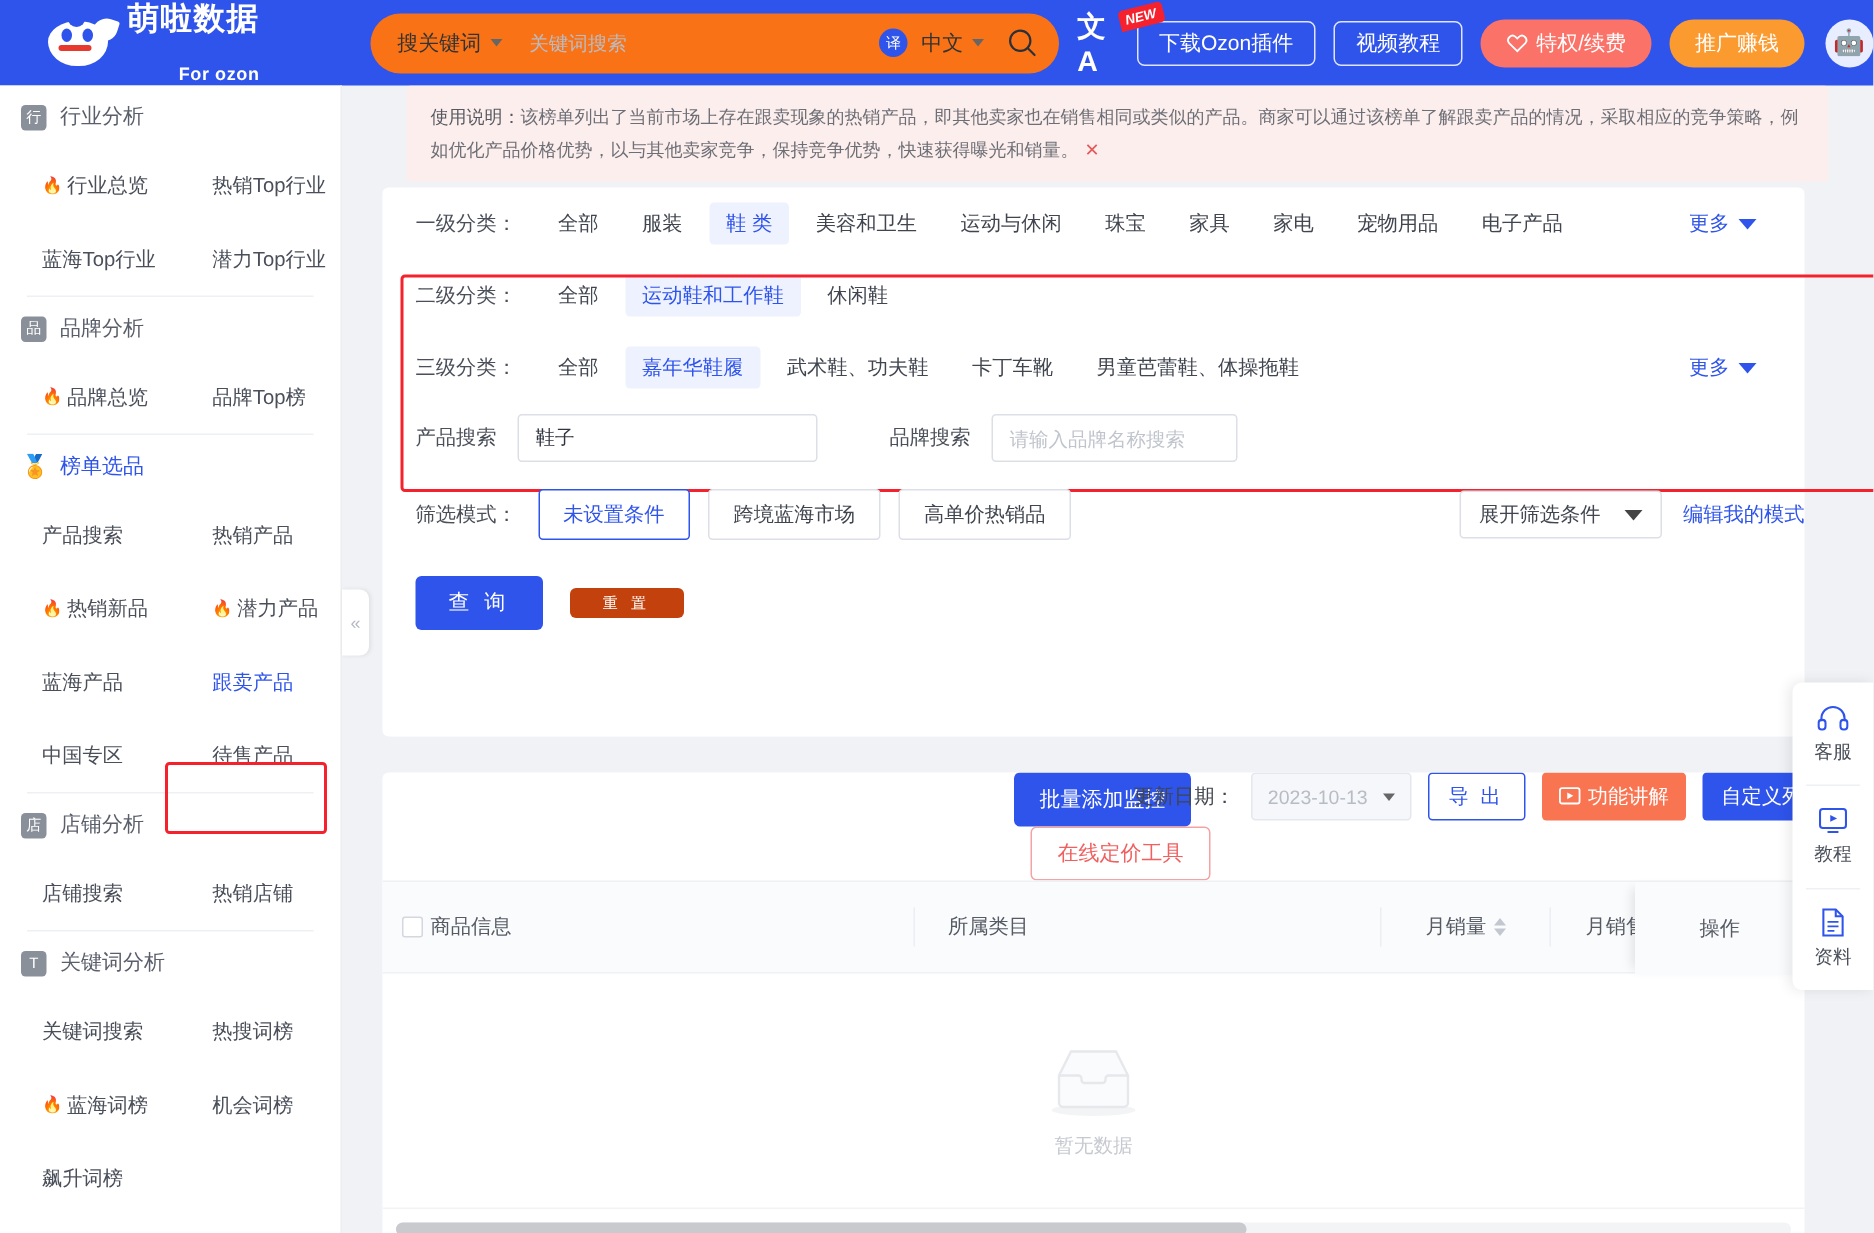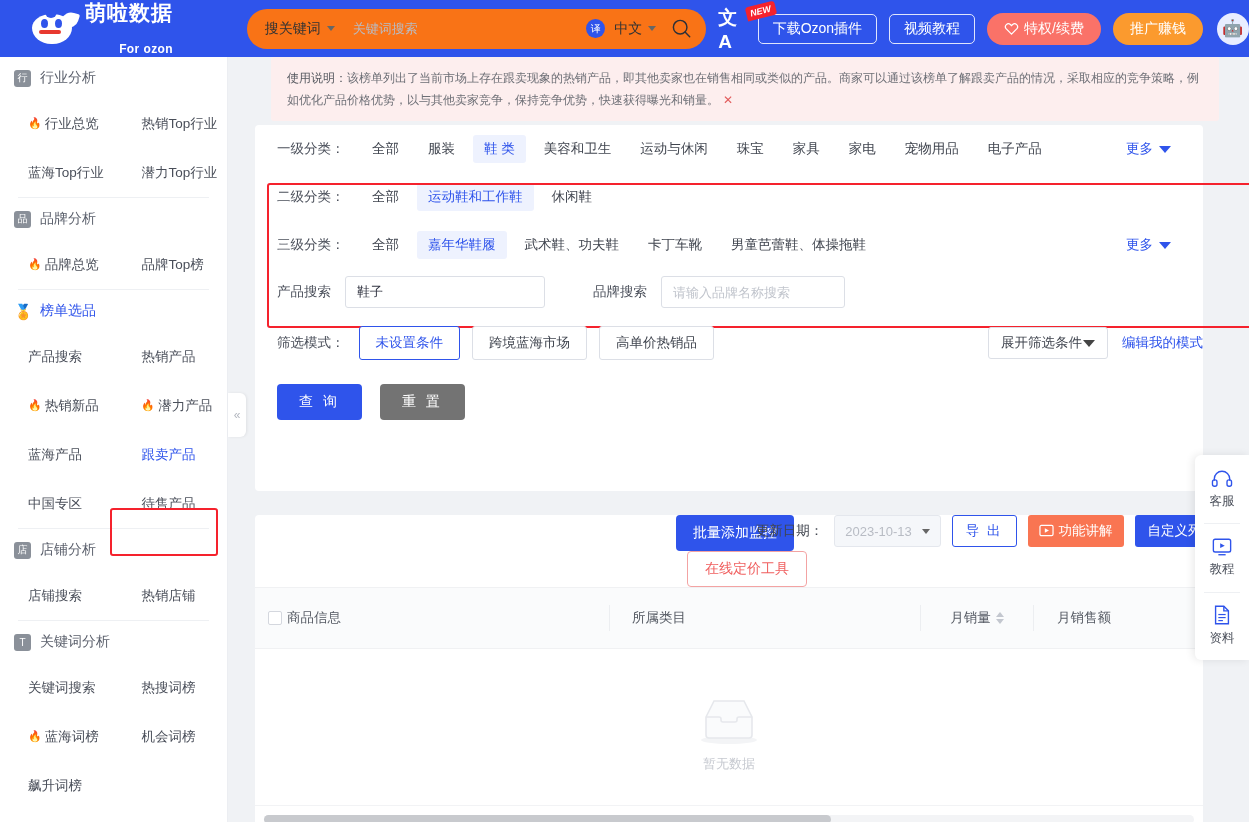--- a/index.html
+++ b/index.html
@@ -172,32 +172,32 @@
   .mode-btn {
     height: 34px; border: 1px solid #dcdfe6; border-radius: 3px; background: #fff;
     font-size: 13.5px; color: #40454f; padding: 0 16px; margin-right: 12px;
     cursor: pointer; font-family: inherit; display: flex; align-items: center;
   }
   .mode-btn.active { border-color: #2f54eb; color: #2f54eb; }
   .mode-right { position: absolute; right: 0px; display: flex; align-items: center; gap: 14px; }
   .expand-btn {
     height: 32px; border: 1px solid #dcdfe6; border-radius: 3px; background: #fff;
     font-size: 13.5px; color: #40454f; padding: 0 12px; display: flex; align-items: center;
-    gap: 1px; cursor: pointer; font-family: inherit;
+    gap: 16px; cursor: pointer; font-family: inherit;
   }
   .link-blue { font-size: 13.5px; color: #2f54eb; cursor: pointer; }
 
   .act-row { display: flex; align-items: center; padding-left: 22px; height: 62px; gap: 18px; }
   .btn-primary {
     height: 36px; background: #2f54eb; color: #fff; border: none; border-radius: 4px;
     font-size: 14px; padding: 0 22px; letter-spacing: 3px; cursor: pointer; font-family: inherit;
   }
   .btn-grey {
-    height: 36px; background: #737373; color: #fff; border: none; border-radius: 4px;
-    font-size: 14px; padding: 0 22px; letter-spacing: 3px; cursor: pointer; font-family: inherit;
+    height: 20px; background: #c2410c; color: #fff; border: none; border-radius: 4px;
+    font-size: 10px; padding: 0 22px; letter-spacing: 3px; cursor: pointer; font-family: inherit;
   }
 
   
   .table-card {
     position: absolute; left: 9px; top: 458px; width: 948px; height: 342px;
     background: #fff; border-radius: 4px; overflow: hidden;
   }
   .tbl-toolbar { display: flex; align-items: center; height: 72px; padding: 0 0 0 12px; position: relative; flex-direction: column; }
   .btn-blue-solid {
     height: 38px; background: #2f54eb; color: #fff; border: none; border-radius: 4px;
@@ -511,21 +511,21 @@
             <span class="chev lg blue"></span>
           </span>
         </div>
       </div>
     <div class="cat-box"></div>
 
     <div class="srch-row">
       <span class="f-label">产品搜索</span>
       <input class="f-input" style="width: 200px;" value="鞋子">
       <span class="f-label" style="margin-left:48px">品牌搜索</span>
-      <input class="f-input" style="width: 184px;" placeholder="请输入品牌名称搜索">
+      <input class="f-input" style="width: 164px;" placeholder="请输入品牌名称搜索">
     </div>
 
     <div class="mode-row">
       <span class="f-label">筛选模式：</span>
       <button class="mode-btn active">未设置条件</button>
       <button class="mode-btn">跨境蓝海市场</button>
       <button class="mode-btn">高单价热销品</button>
       <div class="mode-right">
         <div class="expand-btn">
           <span>展开筛选条件</span>
@@ -575,20 +575,23 @@
       <div class="col-div"></div>
       <div class="th" style="width:112px;justify-content:center">
         <span>月销量</span>
         <span class="sorter">
             <i class="up"></i>
             <i class="dn"></i>
           </span>
       </div>
       <div class="col-div"></div>
       <div class="th" style="width:100px;justify-content:center;overflow:hidden;white-space:nowrap">月销售额</div>
+      <div class="frozen-col">
+        <span class="th">操作</span>
+      </div>
     </div>
 
     <div class="empty-wrap">
       <svg width="66" height="52" viewBox="0 0 66 52">
         <ellipse cx="33" cy="45" rx="28" ry="4" fill="#f3f4f6"></ellipse>
         <path d="M10 22 L18 6 H48 L56 22 V40 a3 3 0 0 1-3 3 H13 a3 3 0 0 1-3-3 Z" fill="#fafbfc" stroke="#e6e8ec" stroke-width="1.6"></path>
         <path d="M10 22 H23 a2 2 0 0 1 2 2 v1 a2 2 0 0 0 2 2 h12 a2 2 0 0 0 2-2 v-1 a2 2 0 0 1 2-2 h13" fill="none" stroke="#e6e8ec" stroke-width="1.6"></path>
       </svg>
       <span class="empty-label">暂无数据</span>
     </div>

